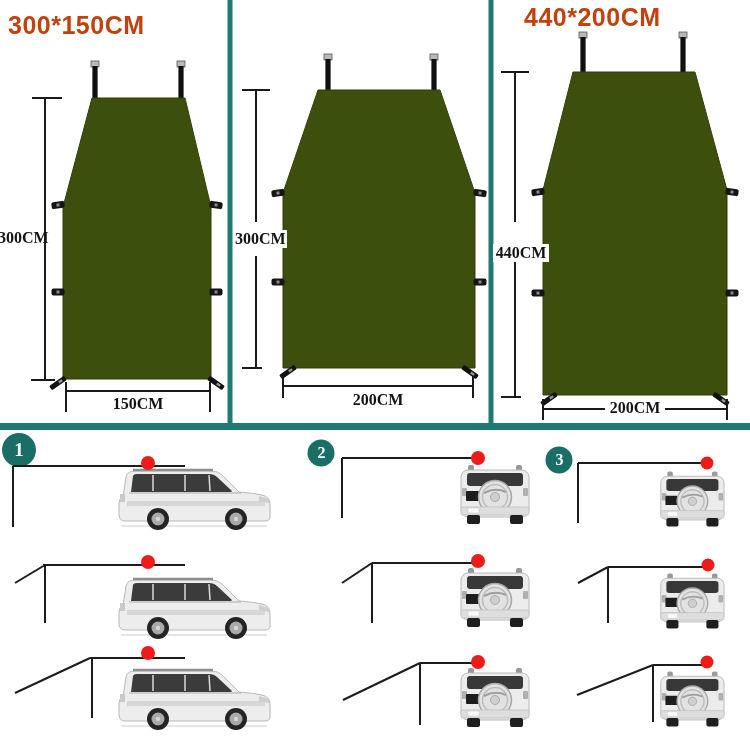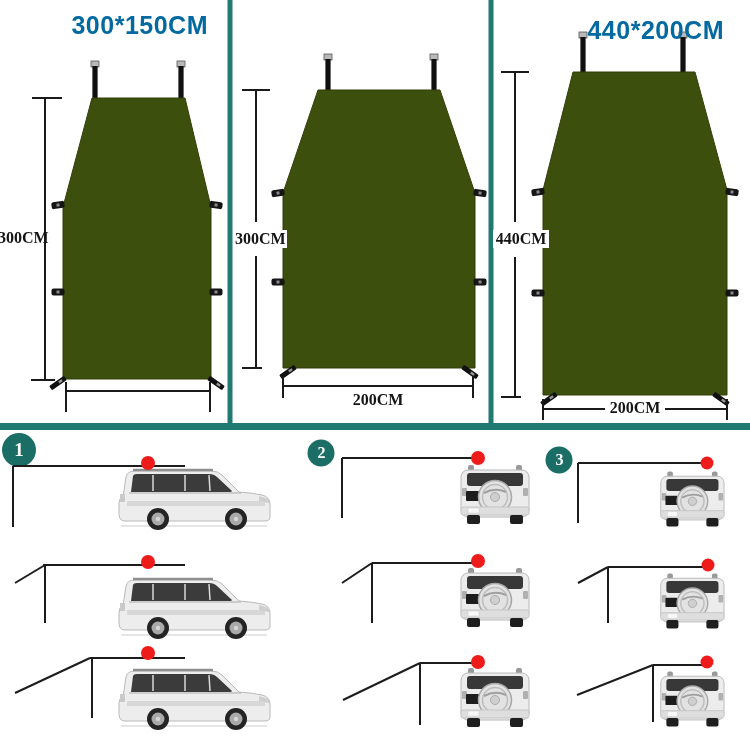--- a/index.html
+++ b/index.html
@@ -1,21 +1,21 @@
 <!DOCTYPE html>
 <html><head>
 <meta charset="utf-8">
 <style>
   html,body{margin:0;padding:0;background:#fff;}
   .stage{position:relative;width:750px;height:750px;background:#ffffff;overflow:hidden;
          font-family:"Liberation Sans",sans-serif;}
   .stage svg{position:absolute;left:0;top:0;}
   .lbl{position:absolute;color:#111;}
   .panel-title{font-family:"Liberation Sans",sans-serif;font-weight:bold;font-size:25px;
-               color:#0369a1;text-align:right;letter-spacing:0.5px;}
+               color:#c2410c;text-align:left;letter-spacing:0.5px;}
   .dim-label{font-family:"Liberation Serif",serif;font-weight:bold;font-size:16px;color:#141414;}
   .dim-label.center{text-align:center;}
   .dim-label.right{text-align:right;}
   .dim-label.onwhite{background:#ffffff;padding:0 2px;}
   .badge-num{font-family:"Liberation Serif",serif;font-weight:bold;color:#ffffff;text-align:center;}
 </style>
 </head>
 <body>
 
 <div class="stage">
@@ -228,26 +228,27 @@
       <g stroke="#1c1c1c" stroke-width="2">
         <line x1="653" y1="665" x2="712" y2="665"></line>
         <line x1="653" y1="665" x2="577" y2="695"></line>
         <line x1="653" y1="665" x2="653" y2="722"></line>
       </g>
       <circle cx="707" cy="662" r="6.5" fill="#ee1b1b"></circle>
     </g>
   </svg>
 
   <div class="lbl panel-title" style="left:8px;top:11px;width:200px;">300*150CM</div>
-  <div class="lbl panel-title" style="left:524px;top:16px;width:200px;">440*200CM</div>
+  <div class="lbl panel-title" style="left:524px;top:3px;width:200px;">440*200CM</div>
 
   <div class="lbl dim-label right" style="left:-2px;top:229px;width:46px;">300CM</div>
   <div class="lbl dim-label center onwhite" style="left:233px;top:230px;width:50px;">300CM</div>
-  <div class="lbl dim-label center onwhite" style="left:493px;top:230px;width:52px;">440CM</div>
-
+  <div class="lbl dim-label center onwhite" style="left:493px;top:244px;width:52px;">440CM</div>
+
+  <div class="lbl dim-label center" style="left:66px;top:395px;width:144px;">150CM</div>
   <div class="lbl dim-label center" style="left:298px;top:391px;width:160px;">200CM</div>
   <div class="lbl dim-label center" style="left:585px;top:399px;width:100px;">200CM</div>
 
   <div class="lbl badge-num" style="left:2px;top:439px;width:34px;font-size:19px;line-height:22px;">1</div>
   <div class="lbl badge-num" style="left:308px;top:444px;width:27px;font-size:16px;line-height:18px;">2</div>
   <div class="lbl badge-num" style="left:546px;top:451px;width:27px;font-size:16px;line-height:18px;">3</div>
 
 </div>
 
 </body></html>

